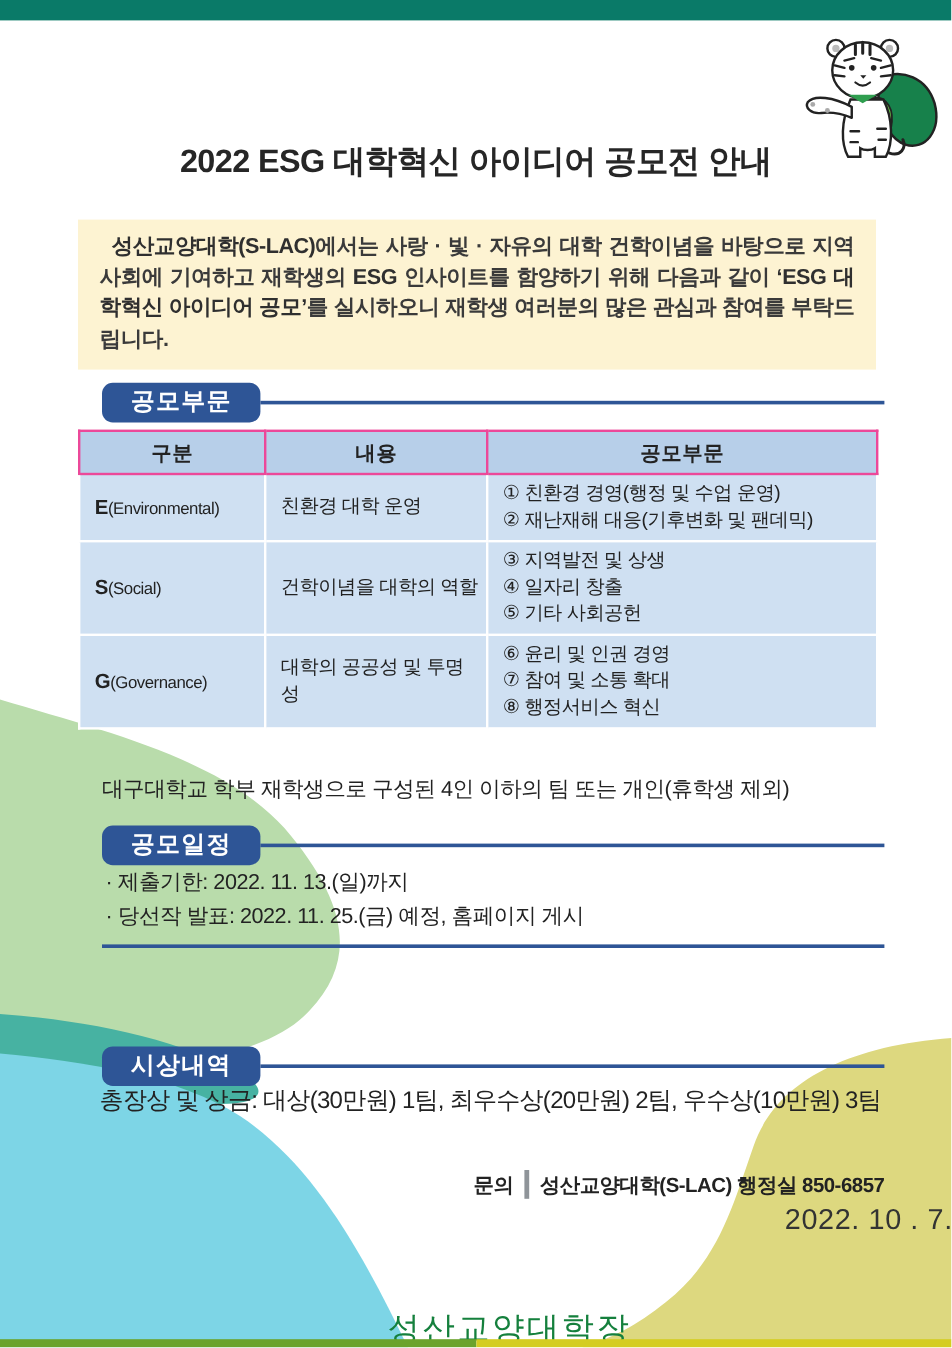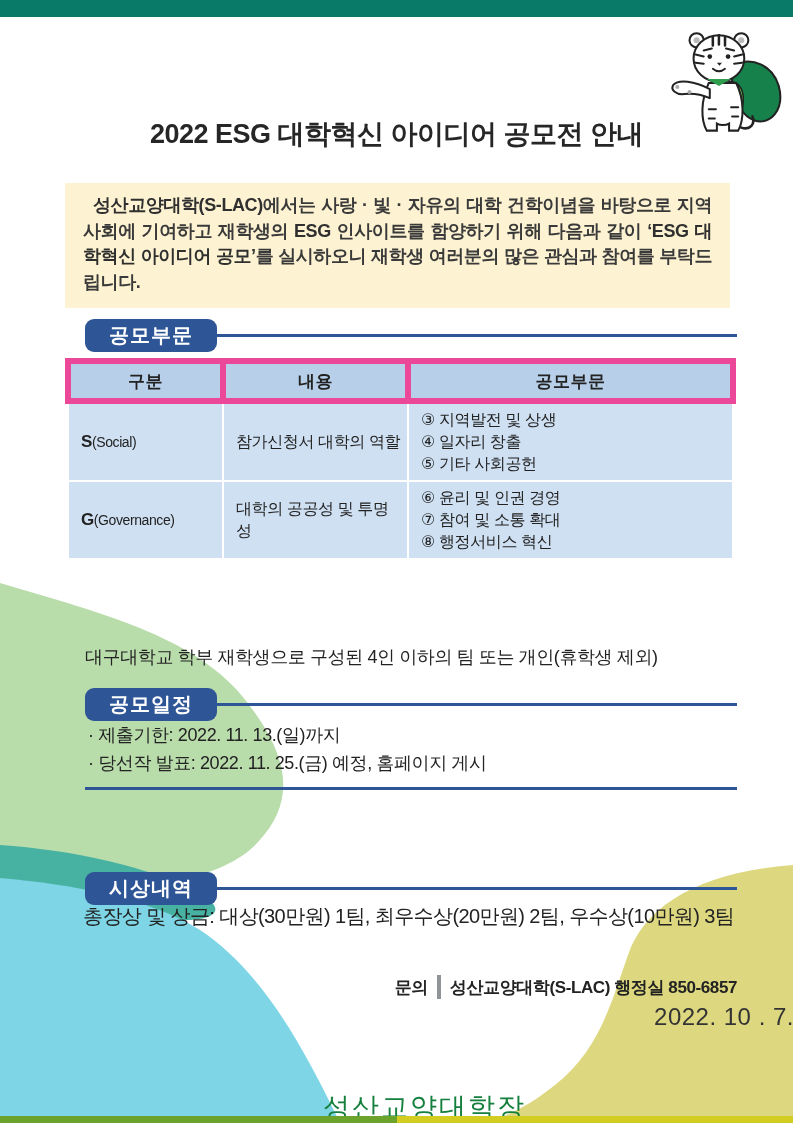--- a/index.html
+++ b/index.html
@@ -25,21 +25,21 @@
   .pill{
     background:#2e5596;color:#fff;font-size:20px;font-weight:800;border-radius:9px;
     width:132px;height:33px;line-height:33px;text-align:center;letter-spacing:1px;flex:none;
   }
   .rule{flex:1;height:3px;background:#2e5596;}
   #sec-bumun{top:319px;} #sec-daesang{top:607px;} #sec-iljeong{top:688px;}
   #sec-seoryu{top:772px;} #sec-sisang{top:872px;}
   .tbl{position:absolute;left:65px;top:358px;width:665px;border-collapse:collapse;
     table-layout:fixed;z-index:2;}
   .tbl col.c1{width:155px;} .tbl col.c2{width:185px;} .tbl col.c3{width:325px;}
-  .tbl th{background:#b7cfe9;border:6px solid #ec4899;font-size:17px;font-weight:800;
+  .tbl th{background:#b7cfe9;border:2px solid #ec4899;font-size:17px;font-weight:800;
     color:#222;height:34px;padding:0;letter-spacing:0.5px;font-family:Liberation Serif, serif;}
   .tbl td{background:#cfe0f2;border:2px solid #fff;font-size:16px;line-height:22px;
     color:#222;padding:5px 6px 5px 12px;vertical-align:middle;letter-spacing:-0.4px;}
   .tbl td.c1{font-size:14px;}
   .tbl td.c1 b{font-size:17px;font-weight:800;}
   .body-text{position:absolute;z-index:2;color:#222;letter-spacing:-0.4px;}
   #daesang-body{left:85px;top:645px;font-size:18px;}
   #iljeong-body{left:88px;top:721px;font-size:18px;line-height:28px;}
   #seoryu-body{left:88px;top:806px;font-size:18px;line-height:28px;}
   #sisang-body{left:83px;top:903px;font-size:20px;letter-spacing:-0.6px;}
@@ -114,22 +114,30 @@
       </colgroup>
     <thead>
       <tr>
         <th>구분</th>
         <th>내용</th>
         <th>공모부문</th>
       </tr>
     </thead>
     <tbody>
       <tr>
+        <td class="c1"><b>E</b><span>(Environmental)</span></td>
+        <td class="c2">친환경 대학 운영</td>
+        <td class="c3">
+          <div>① 친환경 경영(행정 및 수업 운영)</div>
+          <div>② 재난재해 대응(기후변화 및 팬데믹)</div>
+        </td>
+      </tr>
+      <tr>
         <td class="c1"><b>S</b><span>(Social)</span></td>
-        <td class="c2">참가신청서 대학의 역할</td>
+        <td class="c2">건학이념을 대학의 역할</td>
         <td class="c3">
           <div>③ 지역발전 및 상생</div>
           <div>④ 일자리 창출</div>
           <div>⑤ 기타 사회공헌</div>
         </td>
       </tr>
       <tr>
         <td class="c1"><b>G</b><span>(Governance)</span></td>
         <td class="c2">대학의 공공성 및 투명성</td>
         <td class="c3">

